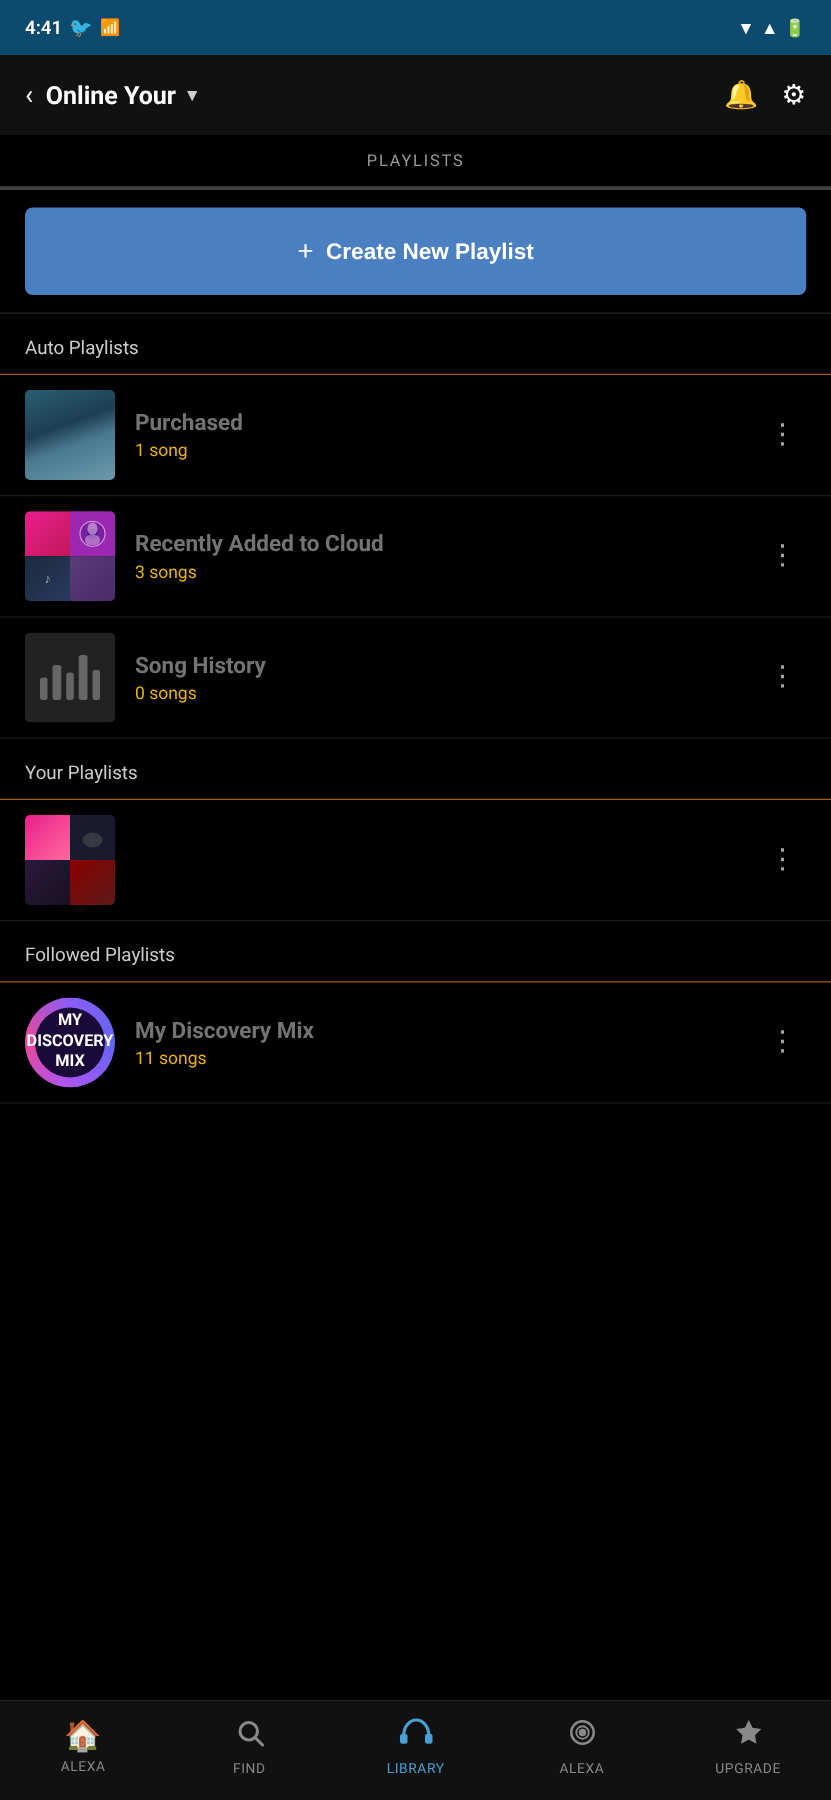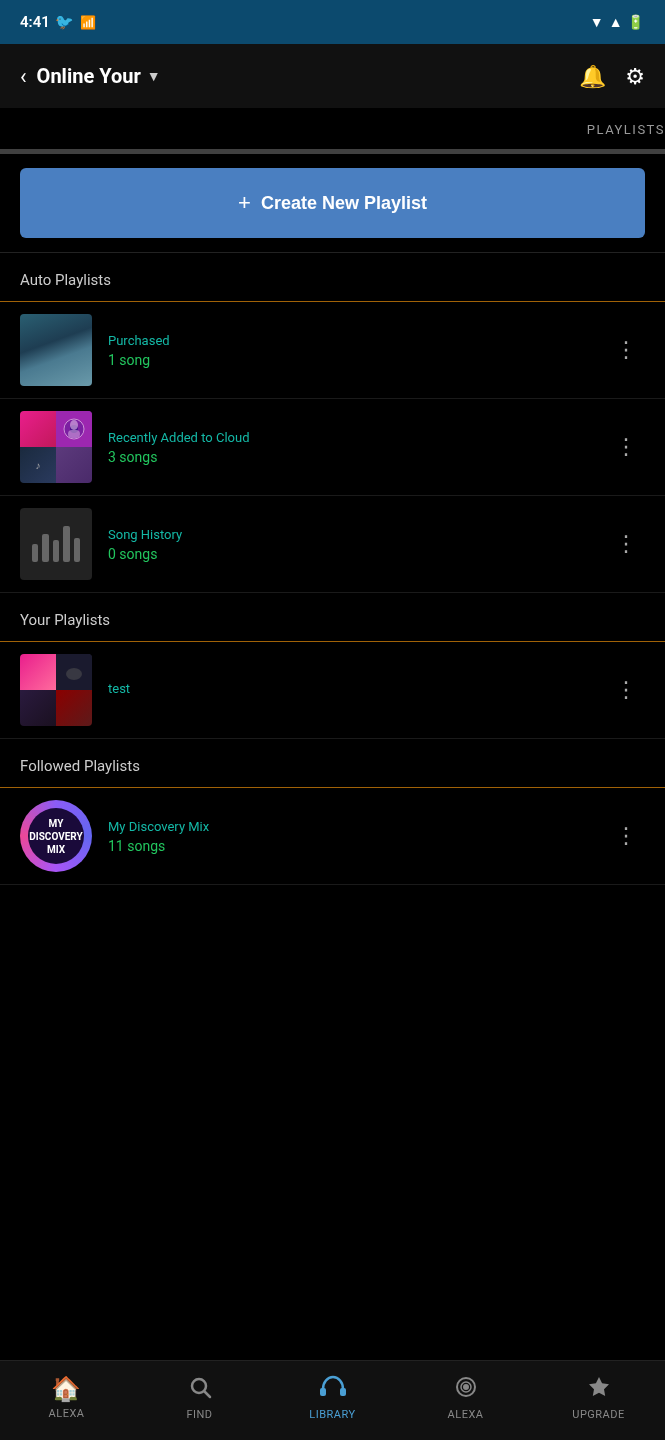--- a/index.html
+++ b/index.html
@@ -72,26 +72,26 @@
       gap: 18px;
     }
     .header-icon {
       font-size: 22px;
       color: #fff;
       cursor: pointer;
     }
 
     
     .section-label {
-      text-align: right;
+      text-align: center;
       color: #999;
       font-size: 13px;
       letter-spacing: 1.5px;
-      padding: 14px 0 12px;
-      border-bottom: 5px solid #404040;
+      padding: 14px 16px 12px;
+      border-bottom: 3px solid #404040;
     }
 
     
     .create-btn {
       display: flex;
       align-items: center;
       justify-content: center;
       gap: 10px;
       background: #4a7fc1;
       color: #fff;
@@ -131,28 +131,28 @@
       border-radius: 4px;
       margin-right: 16px;
       flex-shrink: 0;
       overflow: hidden;
       position: relative;
     }
     .playlist-info {
       flex: 1;
     }
     .playlist-name {
-      font-size: 13px;
-      font-weight: 400;
-      color: #14b8a6;
+      font-size: 18px;
+      font-weight: 700;
+      color: #737373;
       margin-bottom: 4px;
     }
     .playlist-songs {
       font-size: 14px;
-      color: #22c55e;
+      color: #eab308;
     }
     .more-btn {
       font-size: 22px;
       color: #aaa;
       padding: 8px;
       cursor: pointer;
       line-height: 1;
     }
     
     .thumb-grid {
@@ -188,21 +188,21 @@
       background: #1a0a3a;
       border-radius: 50%;
       width: 78%;
       height: 78%;
       display: flex;
       align-items: center;
       justify-content: center;
       flex-direction: column;
     }
     .discovery-text-label {
-      font-size: 10px;
+      font-size: 13px;
       color: #fff;
       font-weight: 700;
       text-align: center;
       line-height: 1.3;
     }
 
     
     .bottom-nav {
       position: fixed;
       bottom: 0;
@@ -391,21 +391,20 @@
             <rect width="36" height="36" fill="#1a1a2e"></rect>
             <circle cx="18" cy="14" rx="6" fill="#888" opacity="0.5"></circle>
             <ellipse cx="18" cy="20" rx="8" ry="6" fill="#555" opacity="0.5"></ellipse>
           </svg>
         </div>
         <div class="thumb-grid-cell cover-test-bl"></div>
         <div class="thumb-grid-cell cover-test-br"></div>
       </div>
     </div>
     <div class="playlist-info">
-      <div class="playlist-name">test</div>
     </div>
     <span class="more-btn">⋮</span>
   </div>
 
   <div class="category-heading">Followed Playlists</div>
 
   <div class="playlist-item">
     <div class="playlist-thumb">
       <div class="discovery-outer">
         <div class="discovery-inner">

